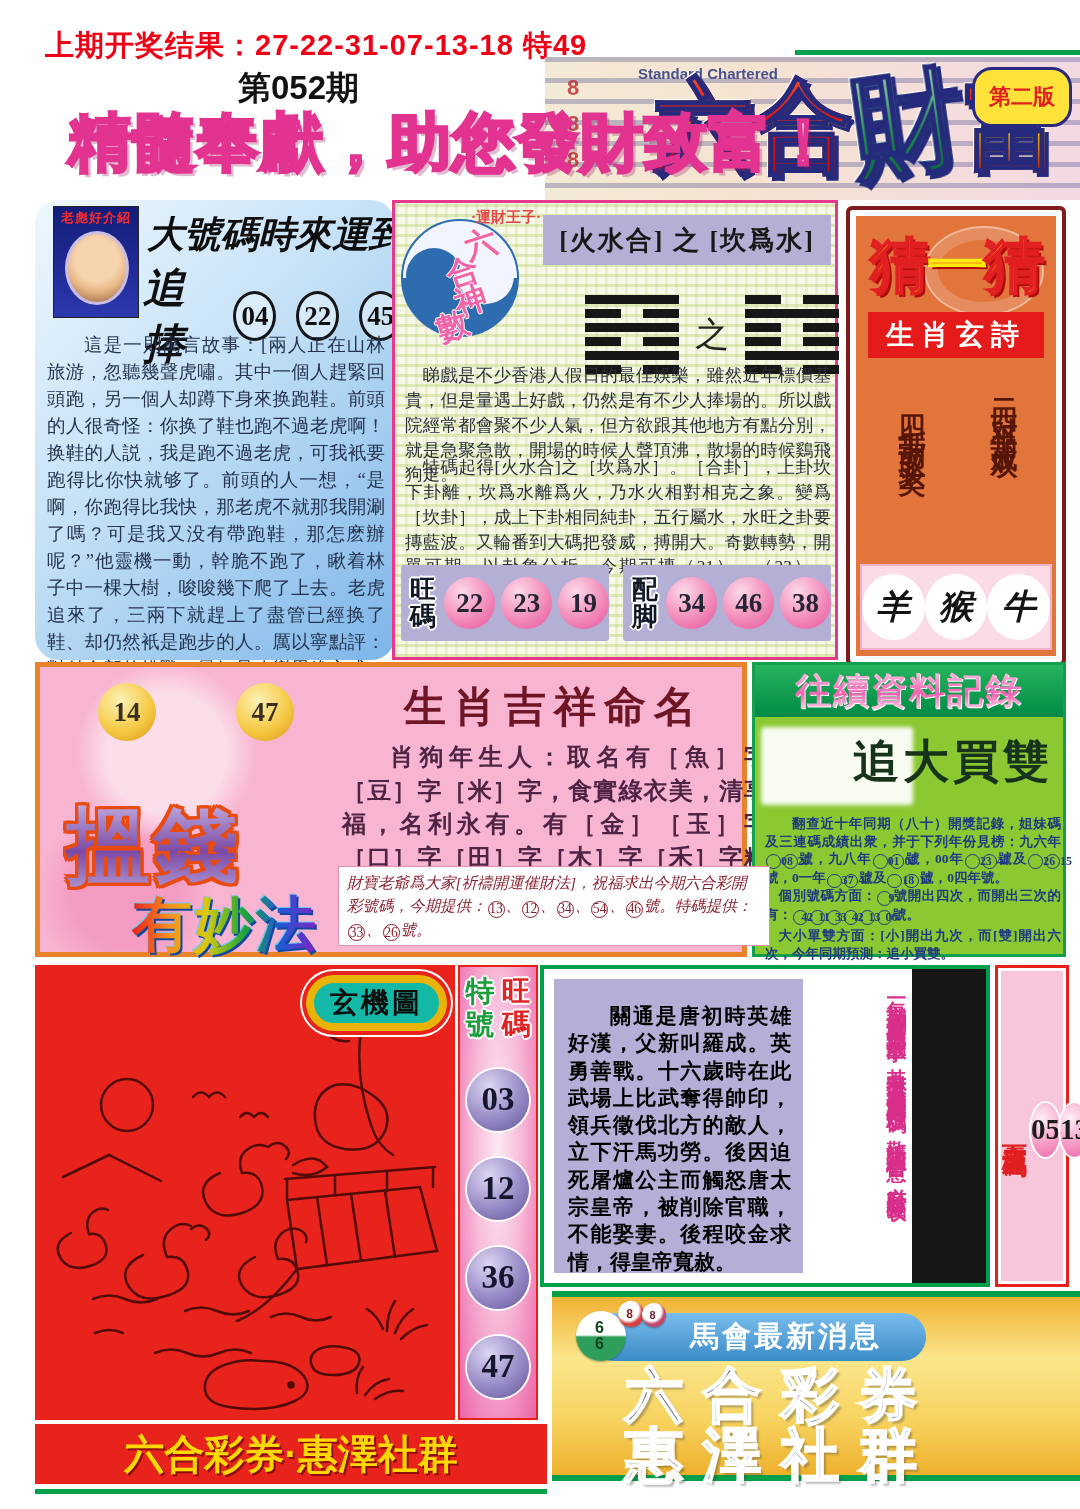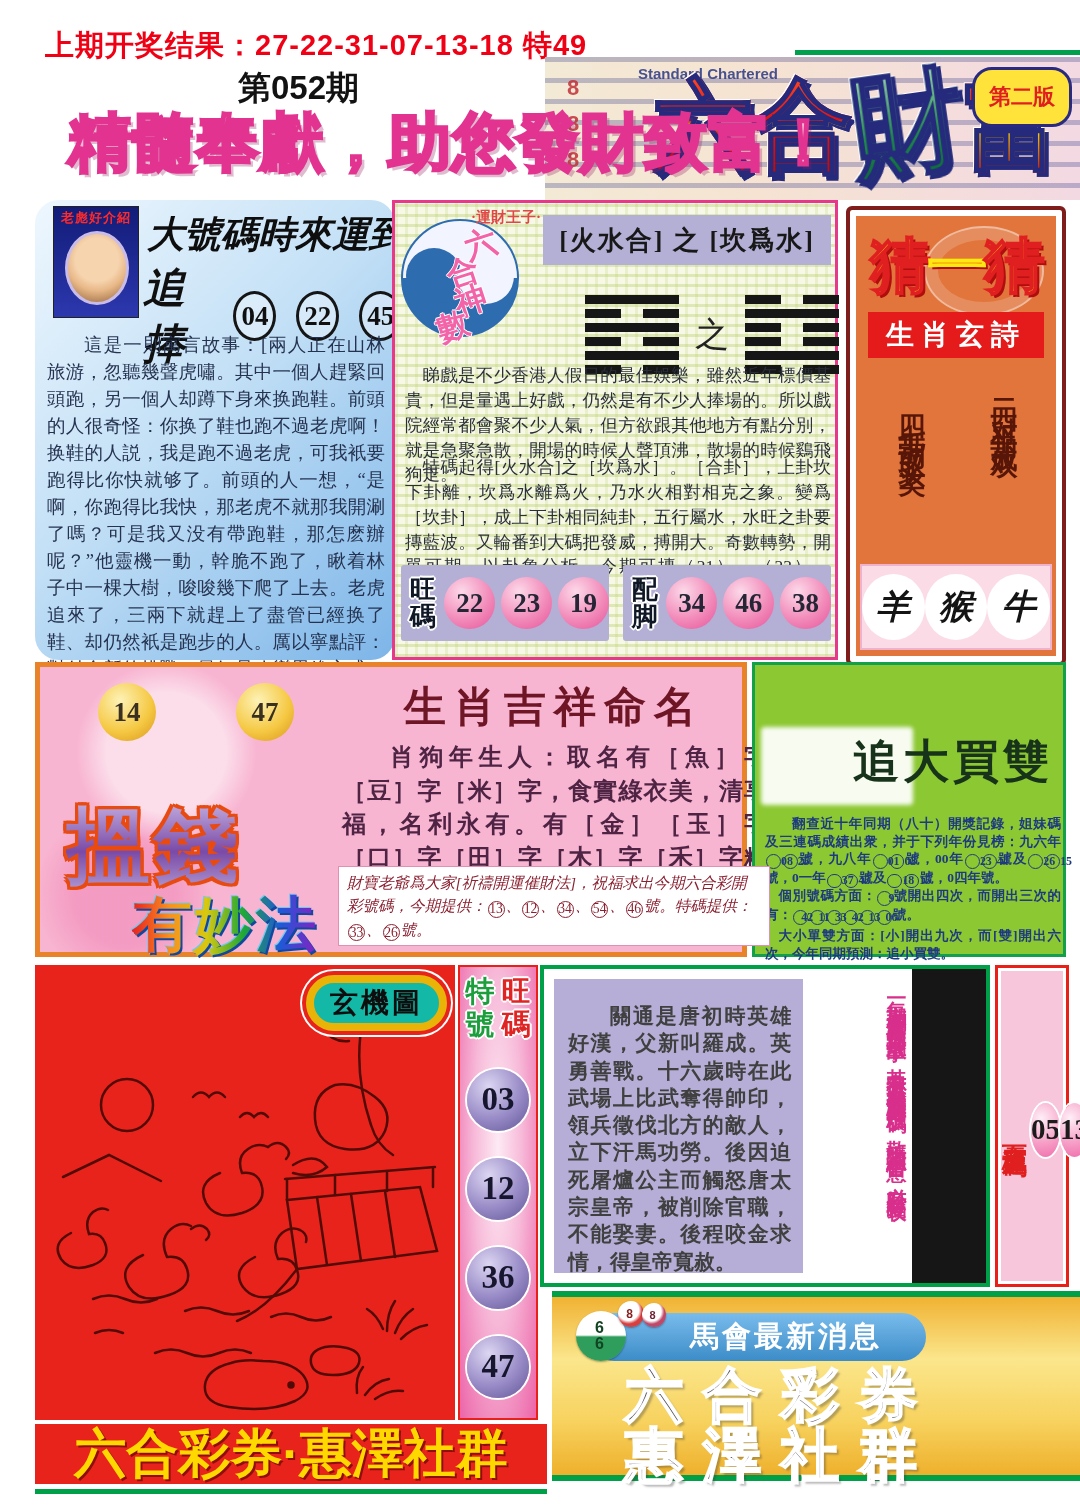--- a/index.html
+++ b/index.html
@@ -183,21 +183,21 @@
              text-shadow:-2px 0 #fff,2px 0 #fff,0 -2px #fff,0 2px #fff,-1px -1px #fff,1px 1px #fff,1px -1px #fff,-1px 1px #fff; }
   .sp-green { color:#1d9e3c; } .sp-red { color:#e02424; }
   .purple-ball { width:62px; height:62px; border-radius:50%; margin-top:27px; display:flex; align-items:center;
                  justify-content:center; font-size:33px; font-weight:bold; color:#16162e;
                  background:radial-gradient(circle at 35% 28%, #ddd6f2 0%, #978ac6 55%, #5f5495 100%);
                  box-shadow:0 0 0 2px #fff; }
 
   .story-panel { position:absolute; left:540px; top:965px; width:450px; height:322px; border:4px solid #00a048;
                  background:#fff; display:flex; }
   .story-box { margin:10px 6px 10px 10px; width:252px; background:#b6aed6; padding:24px 12px 10px 14px;
-               font-size:21px; line-height:1.30; color:#404040; font-weight:bold; text-indent:2em;
+               font-size:21px; line-height:1.30; color:#000000; font-weight:bold; text-indent:2em;
                text-align:justify; }
   .vert-note { width:104px; padding:16px 2px; writing-mode:vertical-rl; text-orientation:upright; font-size:20px;
                letter-spacing:3px; line-height:1.35; color:#d82f8c; font-weight:bold; }
   .black-banner { width:74px; background:#161616; display:flex; align-items:center; justify-content:center; }
   .banner-text { writing-mode:vertical-rl; text-orientation:upright; font-size:56px; font-weight:900;
                  letter-spacing:8px; font-family:"Liberation Sans",sans-serif;
                  background-image:linear-gradient(180deg,#fdeaa6 0%, #eeb332 40%, #fdeaa6 70%, #e8a820 100%);
                  -webkit-background-clip:text; background-clip:text; color:transparent;
                  filter:drop-shadow(1px 1px 0 #fff); }
 
@@ -207,21 +207,21 @@
   .bailing-title { writing-mode:vertical-rl; text-orientation:upright; font-size:25px; font-weight:bold;
                    color:#e02020; letter-spacing:2px; margin-top:8px; }
   .bailing-ball { width:54px; height:54px; border-radius:50%; margin-top:7px; display:flex; align-items:center;
                   justify-content:center; font-size:29px; font-weight:bold; color:#1c1c1c;
                   background:radial-gradient(circle at 35% 28%, #feeff7 0%, #f7a2c8 55%, #ee6cab 100%);
                   box-shadow:0 0 0 2px #fff; }
 
   
   .footer-left { position:absolute; left:35px; top:1424px; width:512px; height:60px; background:#e8231c;
                  display:flex; align-items:center; justify-content:center; }
-  .footer-left-text { font-family:"Liberation Sans",sans-serif; font-weight:900; font-size:52px; color:#ffd800;
+  .footer-left-text { font-family:"Liberation Sans",sans-serif; font-weight:900; font-size:40px; color:#ffd800;
                       letter-spacing:0px; white-space:nowrap; text-shadow:2px 2px 0 #8e0e0e; }
   .footer-left-line { position:absolute; left:35px; top:1489px; width:512px; height:5px; background:#00a048; }
 
   .footer-right { position:absolute; left:552px; top:1291px; width:528px; height:190px;
                   border-top:6px solid #00a048; border-bottom:6px solid #00a048;
                   background:linear-gradient(180deg,#f0b232 0%, #fbe68c 35%, #f7d25e 70%, #eeb02c 100%); }
   .news-pill { position:absolute; left:38px; top:16px; width:336px; height:48px; border-radius:26px;
                background:linear-gradient(180deg,#79bcec,#3c8cc8); display:flex; align-items:center;
                justify-content:center; padding-left:56px; color:#fff; font-weight:bold; font-size:29px;
                letter-spacing:3px; font-family:"Liberation Sans",sans-serif; }
@@ -343,20 +343,23 @@
     <span class="gold-ball gb0">14</span>
     <span class="gold-ball gb1">47</span>
     <div class="art-main">搵錢</div>
     <div class="art-sub">有妙法</div>
     <div class="naming-title">生肖吉祥命名</div>
     <div class="naming-body">肖狗年生人：取名有［魚］字［豆］字［米］字，食實綠衣美，清享福，名利永有。有［金］［玉］字［口］字［田］字［木］字［禾］字精明公正，克已助人，智勇雙全。</div>
     <div class="naming-note"><span class="seg-tx">財寶老爺爲大家[祈禱開運催財法]，祝福求出今期六合彩開彩號碼，今期提供：</span><span class="seg-circ">13</span><span class="seg-tx">、</span><span class="seg-circ">12</span><span class="seg-tx">、</span><span class="seg-circ">34</span><span class="seg-tx">、</span><span class="seg-circ">54</span><span class="seg-tx">、</span><span class="seg-circ">46</span><span class="seg-tx">號。特碼提供：</span><span class="seg-circ">33</span><span class="seg-tx">、</span><span class="seg-circ">26</span><span class="seg-tx">號。</span></div>
   </div>
 
   <div class="records-panel">
+    <div class="records-titlebar">
+      <span class="records-title">往續資料記錄</span>
+    </div>
     <div class="white-blur"></div>
     <div class="records-head">追大買雙</div>
     <div class="records-p rp1"><span class="seg-tx">翻查近十年同期（八十）開獎記錄，姐妹碼及三連碼成績出衆，并于下列年份見榜：九六年</span><span class="seg-circ">08</span><span class="seg-circ">25</span><span class="seg-tx">號，九八年</span><span class="seg-circ">01</span><span class="seg-circ">03</span><span class="seg-tx">號，00年</span><span class="seg-circ">23</span><span class="seg-circ">44</span><span class="seg-tx">號及</span><span class="seg-circ">26</span><span class="seg-circ">15</span><span class="seg-tx">號，0一年</span><span class="seg-circ">37</span><span class="seg-circ">43</span><span class="seg-tx">號及</span><span class="seg-circ">18</span><span class="seg-circ">15</span><span class="seg-tx">號，0四年號。</span></div>
     <div class="records-p rp2"><span class="seg-tx">個別號碼方面：</span><span class="seg-circ">9</span><span class="seg-tx">號開出四次，而開出三次的有：</span><span class="seg-circ">42</span><span class="seg-circ">11</span><span class="seg-circ">33</span><span class="seg-circ">42</span><span class="seg-circ">13</span><span class="seg-circ">06</span><span class="seg-tx">號。</span></div>
     <div class="records-p rp3">大小單雙方面：[小]開出九次，而[雙]開出六次，今年同期預測：追小買雙。</div>
   </div>
 
   <div class="mystic-red">
     <svg class="mystic-art" width="420" height="455" viewBox="0 0 420 455">
       <g fill="none" stroke="#4a0a06" stroke-width="2.5" stroke-linecap="round" opacity="0.95">

